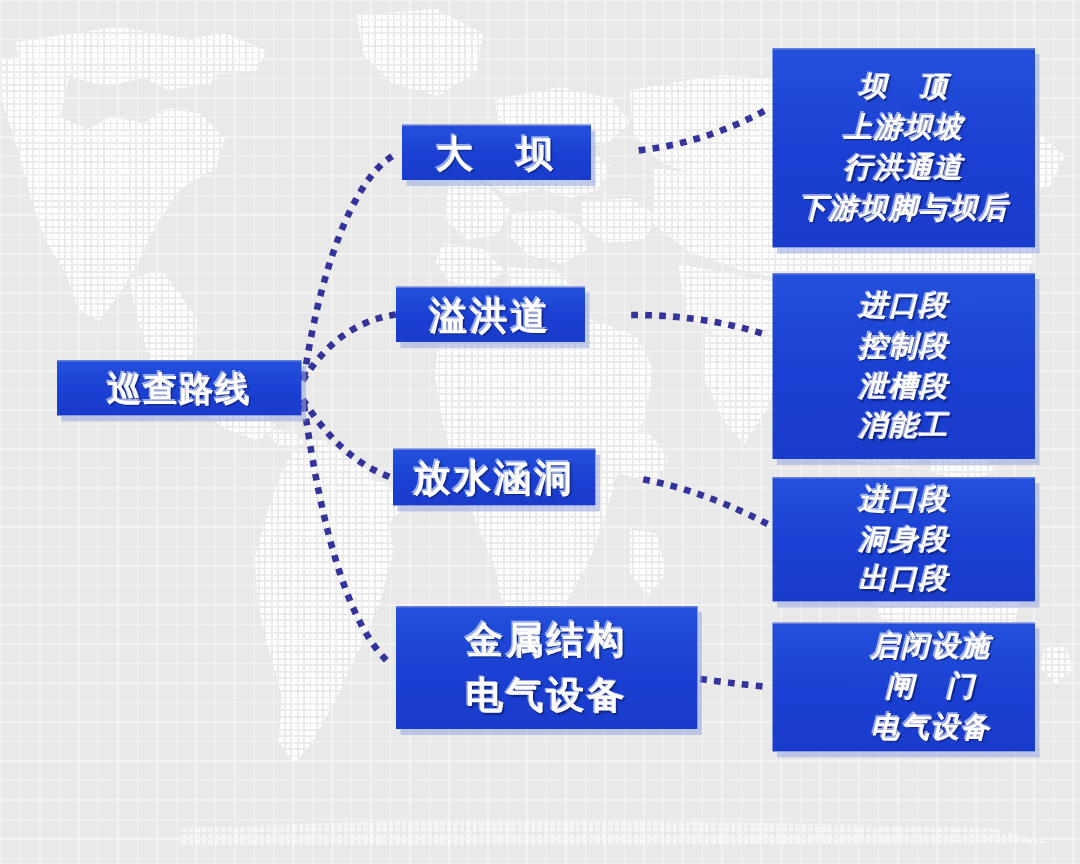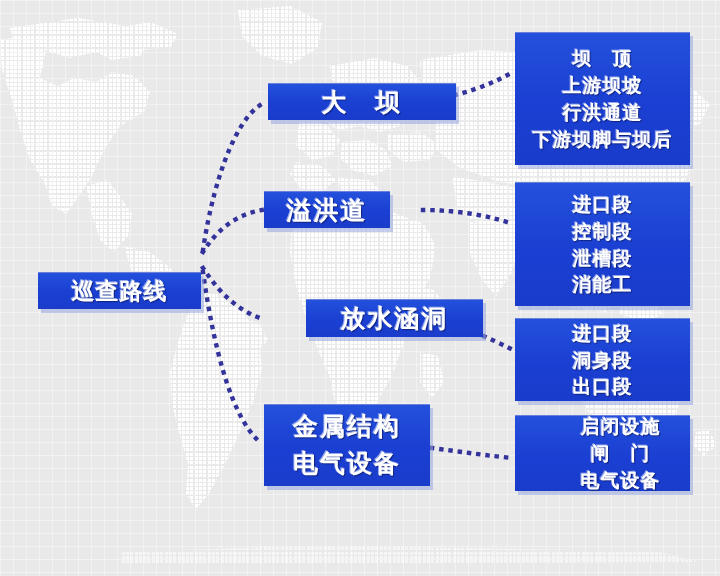--- a/index.html
+++ b/index.html
@@ -82,45 +82,46 @@
   .node .line {
     white-space: nowrap;
     font-weight: 700;
     text-shadow:
       -1px -1px 0 rgba(255,255,255,0.55),
        1px  1px 1px rgba(0,0,30,0.45);
   }
 
   
   #node-root {
-    left: 38px;  top: 240px;  width: 163px;  height: 37px; margin-top: 32px;
+    left: 38px;  top: 240px;  width: 163px;  height: 37px;
   }
   #node-root .line { font-size: 23px; letter-spacing: 1px; }
 
   
   .cat { }
   .cat .line { font-size: 25px; letter-spacing: 2px; }
 
-  #node-dam       { left: 268px; top: 83px;  width: 188px; height: 37px; }
+  #node-dam       { left: 268px; top: 83px;  width: 126px; height: 37px; }
   #node-spillway  { left: 264px; top: 191px; width: 126px; height: 37px; }
-  #node-culvert   { left: 262px; top: 299px; width: 177px; height: 38px; margin-left: 44px; }
-  #node-metal     { left: 264px; top: 404px; width: 166px; height: 82px; }
+  #node-culvert   { left: 262px; top: 299px; width: 135px; height: 38px; }
+  #node-metal     { left: 264px; top: 404px; width: 201px; height: 82px; }
   #node-metal .line { font-size: 25px; letter-spacing: 2px; line-height: 1.45; }
 
   
   .detail { left: 515px; width: 175px; }
   .detail .line {
     font-size: 19px;
     letter-spacing: 1px;
     line-height: 1.42;
+    font-style: italic;
   }
   #node-dam-detail      { top: 32px;  height: 133px; }
   #node-spillway-detail { top: 182px; height: 124px; }
   #node-culvert-detail  { top: 318px; height: 83px;  }
-  #node-metal-detail    { top: 415px; height: 76px; padding-left: 36px;  }
+  #node-metal-detail    { top: 415px; height: 86px; padding-left: 36px;  }
 </style>
 </head>
 <body>
 
 <div id="canvas">
 
   <div id="map-layer">
     <svg viewBox="0 0 720 576" xmlns="http://www.w3.org/2000/svg" aria-hidden="true">
       <g fill="#ffffff">
 

